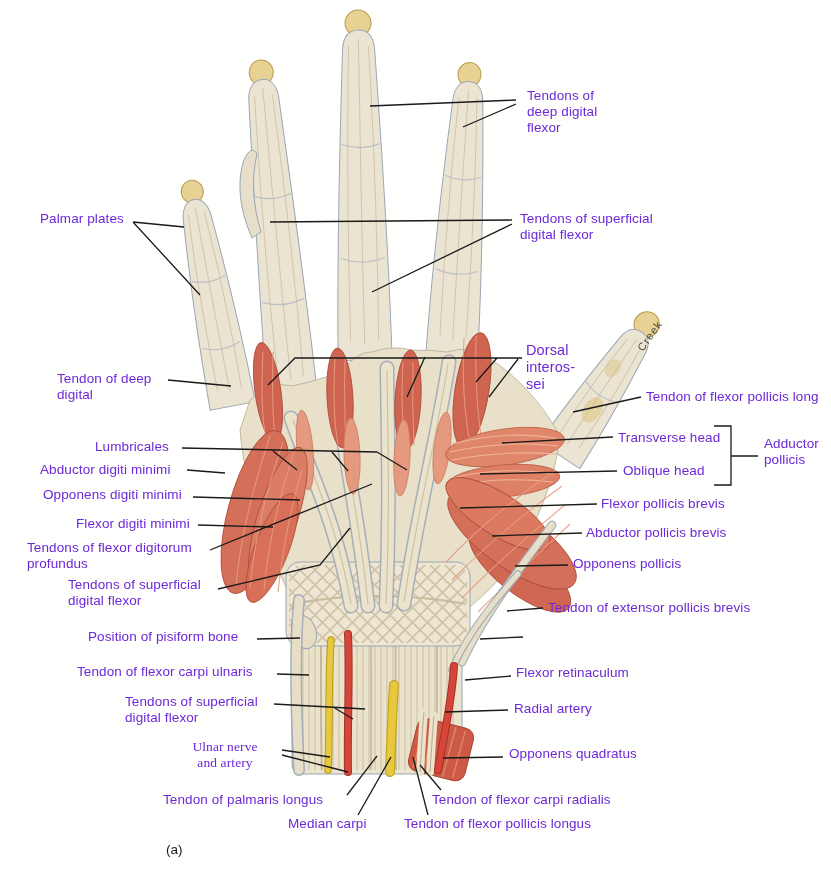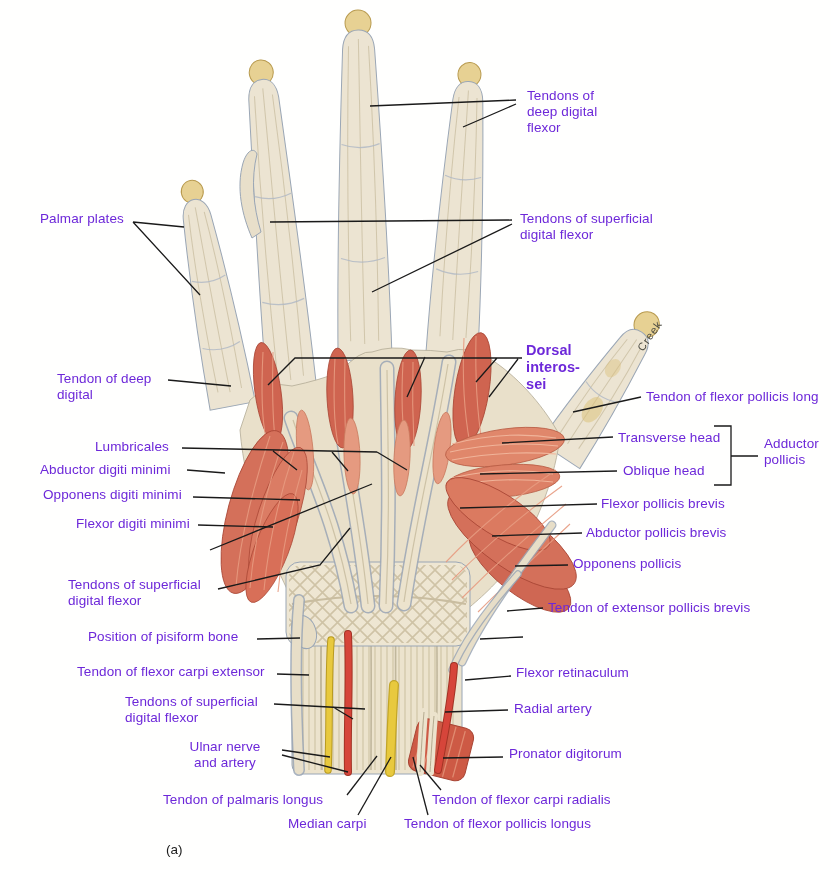--- a/index.html
+++ b/index.html
@@ -8,22 +8,22 @@
     font-family:"Liberation Sans",sans-serif;
   }
   #art{position:absolute;left:0;top:0;}
   .lbl{
     position:absolute;
     font:13.5px/16px "Liberation Sans",sans-serif;
     color:#6d28d9;
     white-space:pre-line;
     letter-spacing:0.1px;
   }
-  .lbl.bold{font-weight:bold;font-size:14.5px;line-height:17px;}
-  .lbl.center{text-align:center;}
+  .lbl.bold{font-weight:normal;font-size:14.5px;line-height:17px;}
+  .lbl.center{text-align:center;font-family:Liberation Serif, serif;}
   .caption{
     position:absolute;
     font:13.5px "Liberation Sans",sans-serif;
     color:#1c1c1c;
   }
 </style>
 </head>
 <body>
 
 <div id="canvas">
@@ -258,34 +258,36 @@
 sei</div>
   <div class="lbl" style="left:646px;top:389px">Tendon of flexor pollicis long</div>
   <div class="lbl" style="left:618px;top:430px">Transverse head</div>
   <div class="lbl" style="left:623px;top:463px">Oblique head</div>
   <div class="lbl" style="left:764px;top:436px">Adductor
 pollicis</div>
   <div class="lbl" style="left:95px;top:439px">Lumbricales</div>
   <div class="lbl" style="left:40px;top:462px">Abductor digiti minimi</div>
   <div class="lbl" style="left:43px;top:487px">Opponens digiti minimi</div>
   <div class="lbl" style="left:76px;top:516px">Flexor digiti minimi</div>
+  <div class="lbl" style="left:27px;top:540px">Tendons of flexor digitorum
+profundus</div>
   <div class="lbl" style="left:68px;top:577px">Tendons of superficial
 digital flexor</div>
   <div class="lbl" style="left:601px;top:496px">Flexor pollicis brevis</div>
   <div class="lbl" style="left:586px;top:525px">Abductor pollicis brevis</div>
   <div class="lbl" style="left:573px;top:556px">Opponens pollicis</div>
   <div class="lbl" style="left:548px;top:600px">Tendon of extensor pollicis brevis</div>
   <div class="lbl" style="left:88px;top:629px">Position of pisiform bone</div>
-  <div class="lbl" style="left:77px;top:664px">Tendon of flexor carpi extensor</div>
+  <div class="lbl" style="left:77px;top:664px">Tendon of flexor carpi ulnaris</div>
   <div class="lbl" style="left:125px;top:694px">Tendons of superficial
 digital flexor</div>
   <div class="lbl center" style="left:172px;top:739px;width:106px">Ulnar nerve
 and artery</div>
   <div class="lbl" style="left:516px;top:665px">Flexor retinaculum</div>
   <div class="lbl" style="left:514px;top:701px">Radial artery</div>
-  <div class="lbl" style="left:509px;top:746px">Pronator digitorum</div>
+  <div class="lbl" style="left:509px;top:746px">Opponens quadratus</div>
   <div class="lbl" style="left:163px;top:792px">Tendon of palmaris longus</div>
   <div class="lbl" style="left:288px;top:816px">Median carpi</div>
   <div class="lbl" style="left:432px;top:792px">Tendon of flexor carpi radialis</div>
   <div class="lbl" style="left:404px;top:816px">Tendon of flexor pollicis longus</div>
 
   <div class="caption" style="left:166px;top:842px">(a)</div>
 </div>
 
 </body></html>

